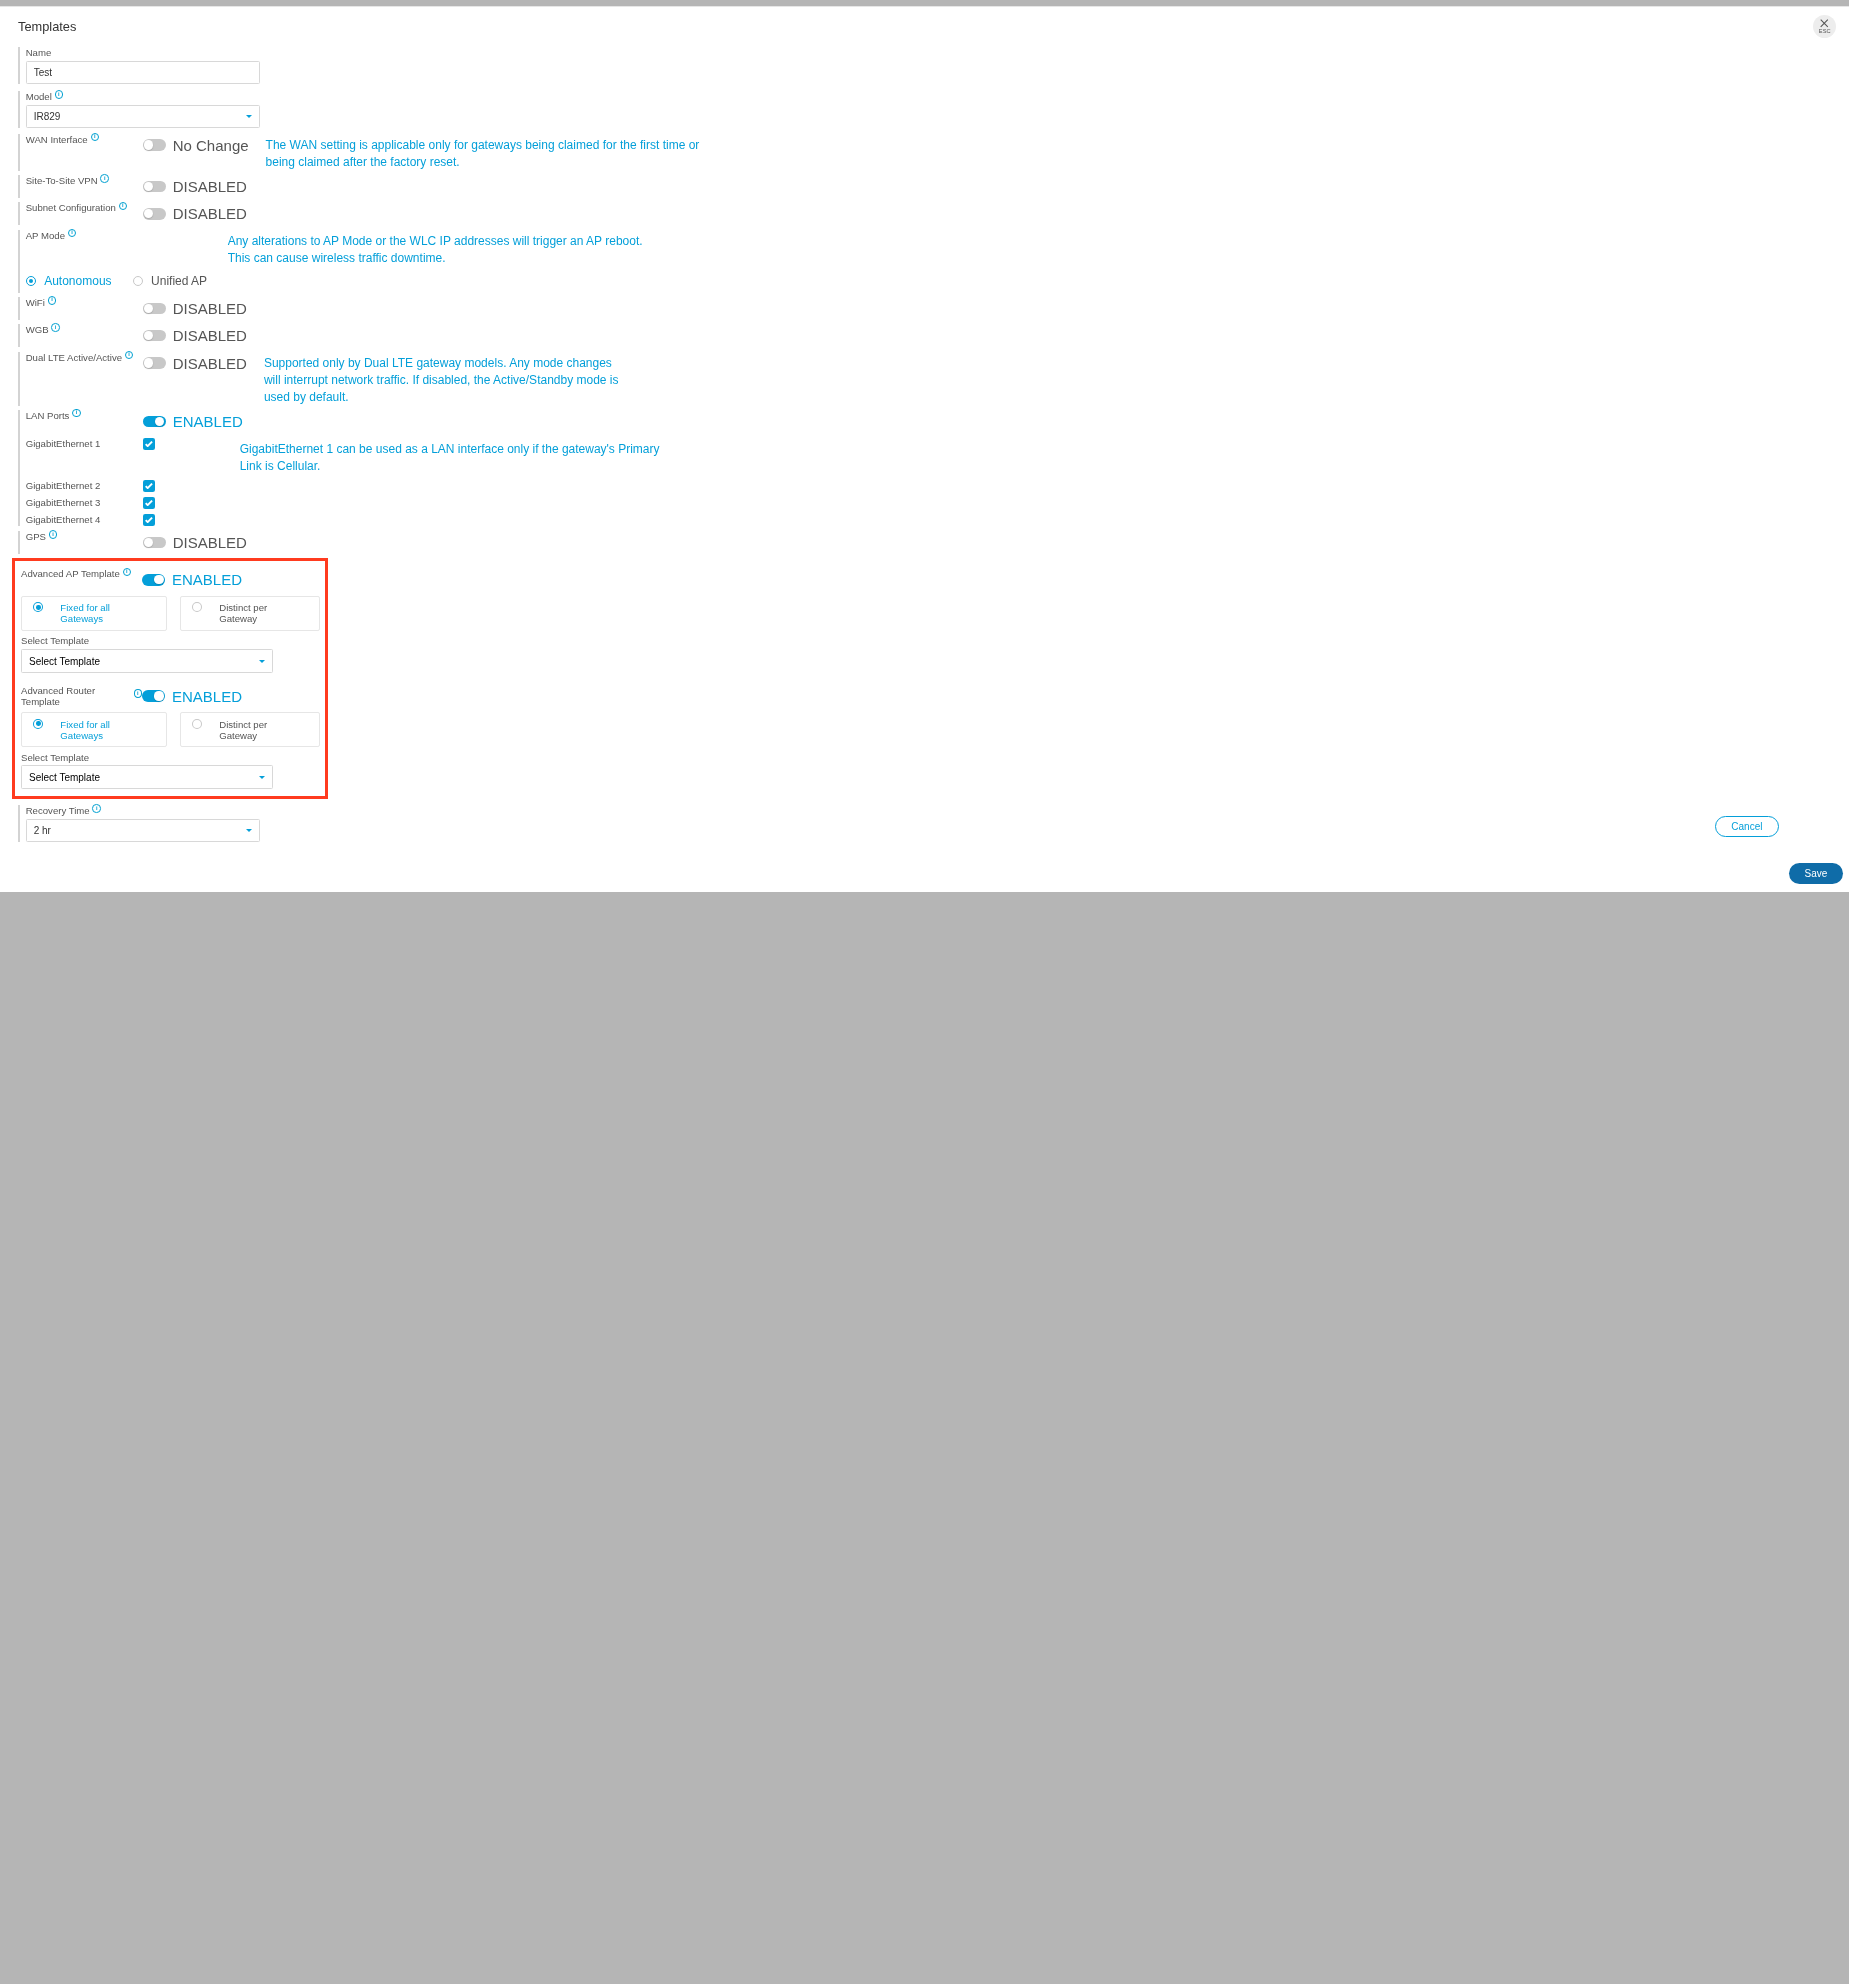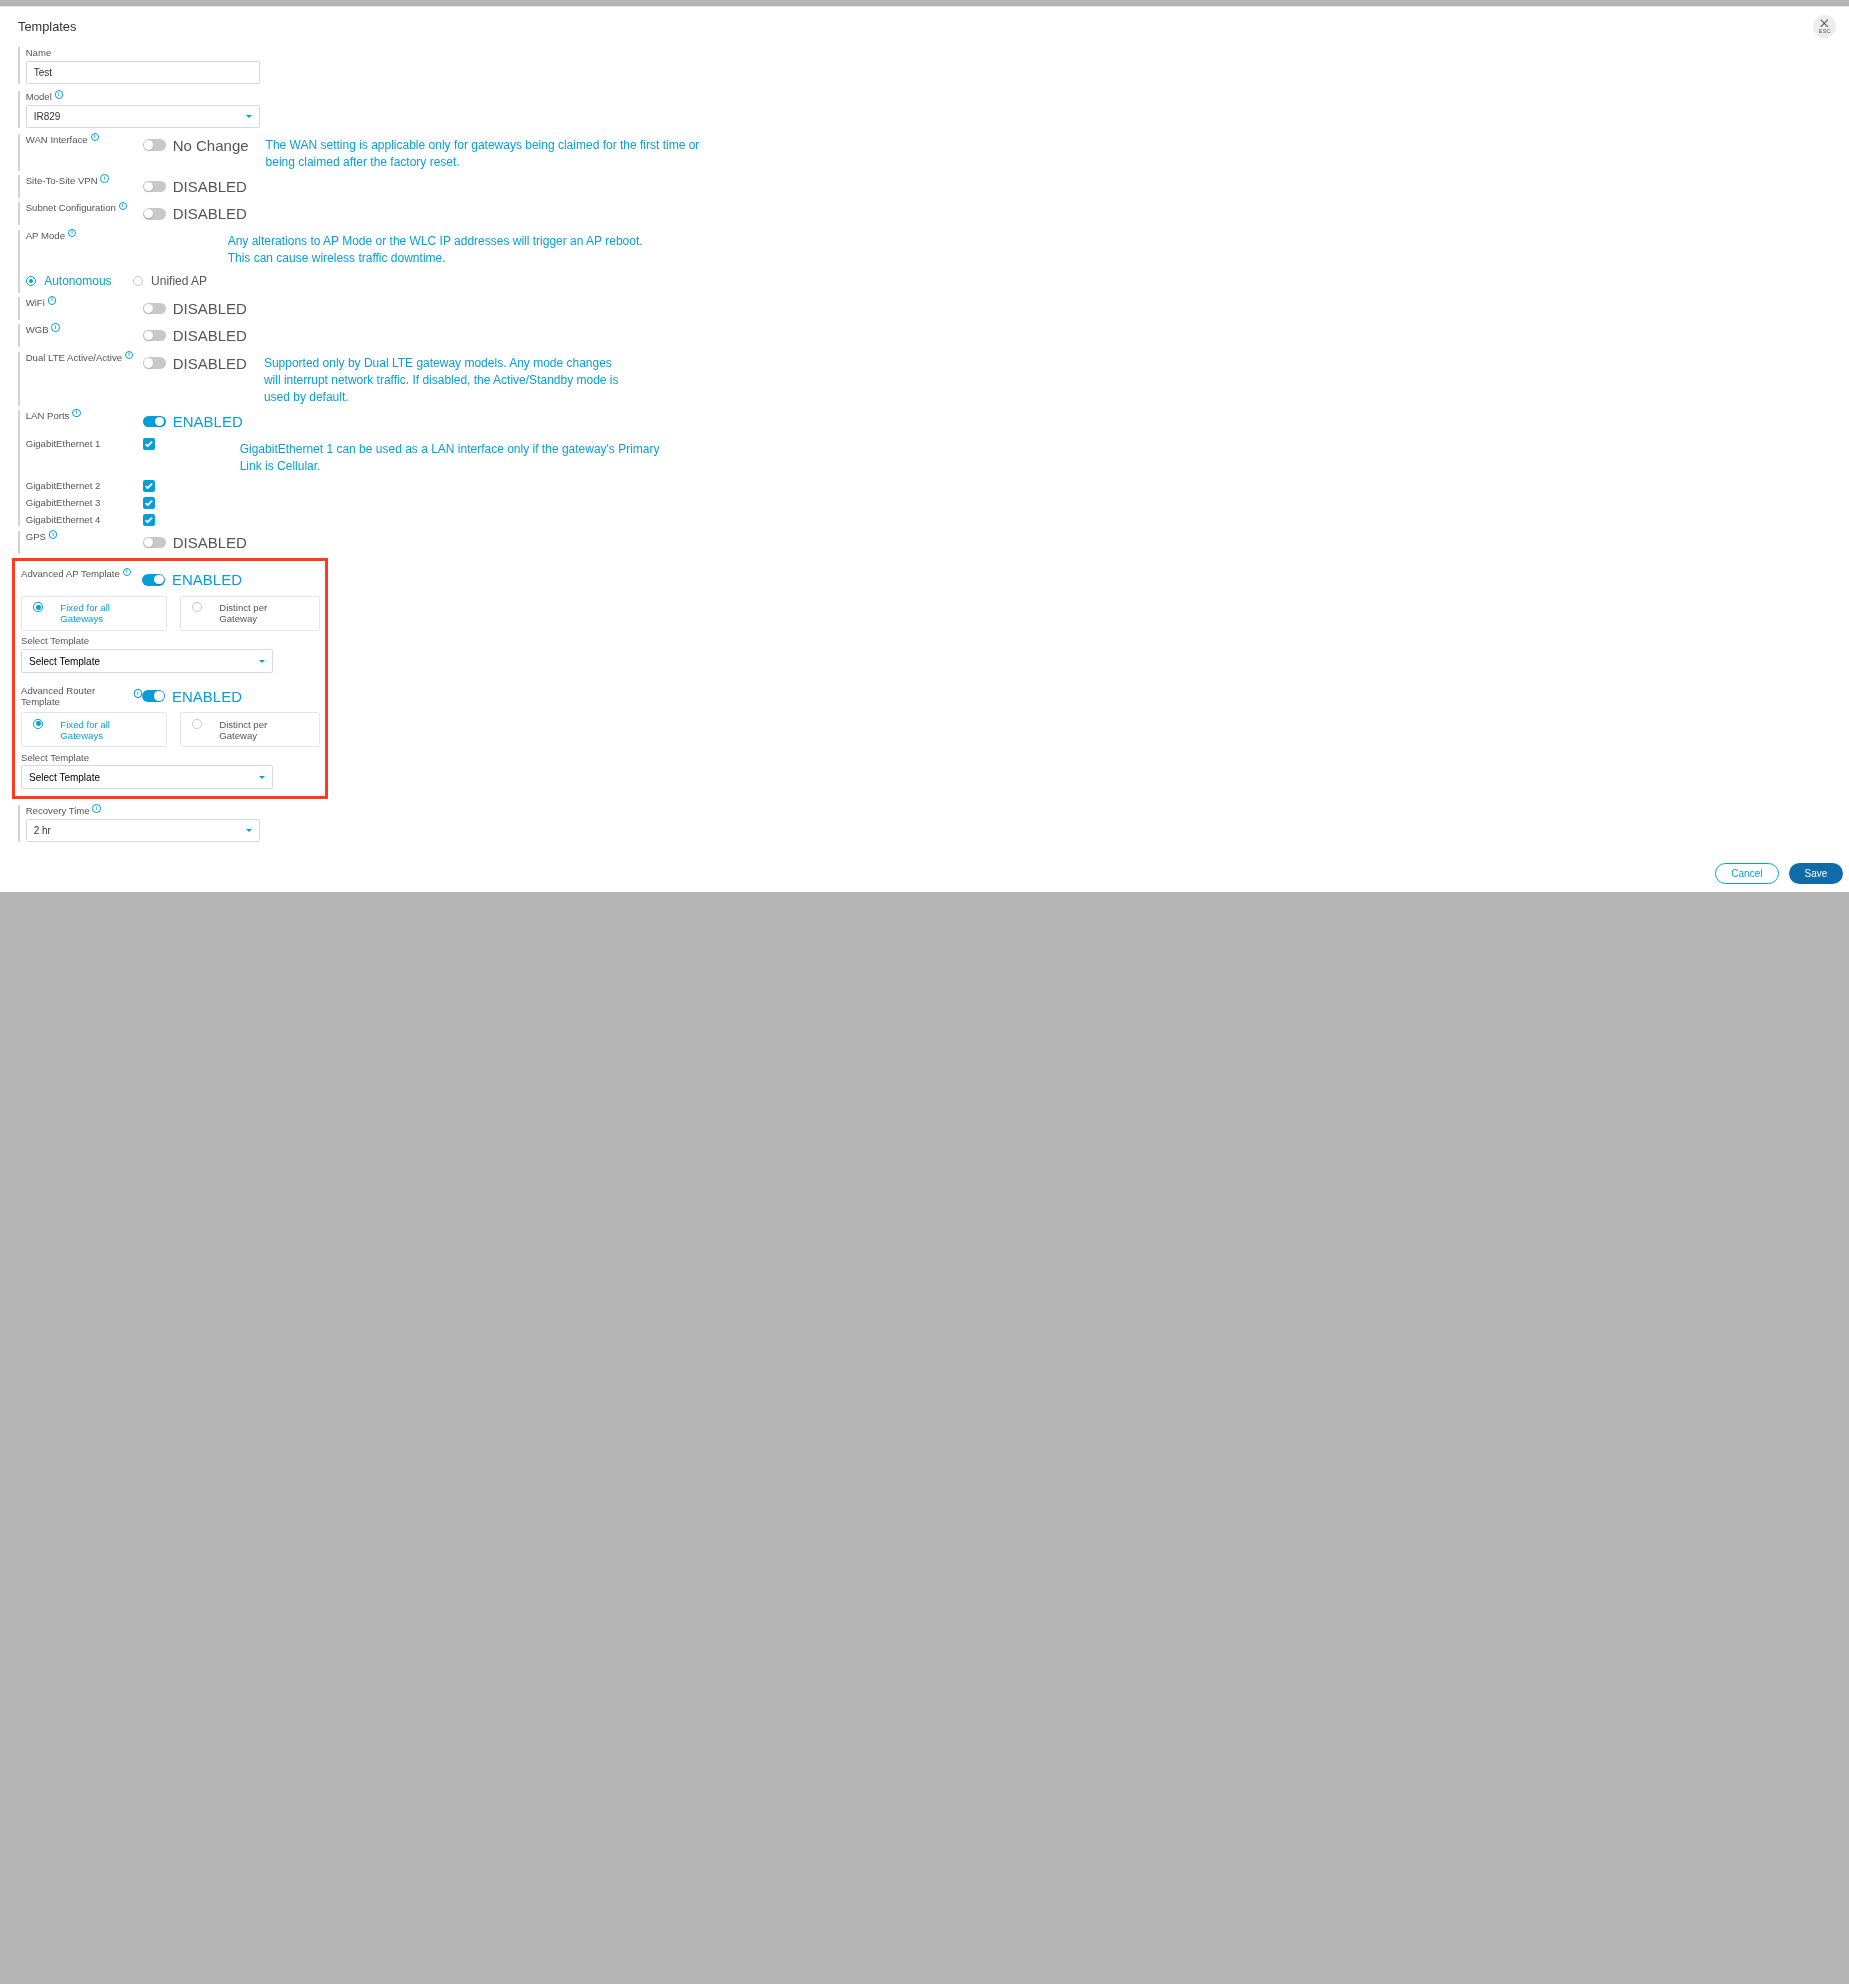--- a/index.html
+++ b/index.html
@@ -117,21 +117,21 @@
   }
 
   .footer {
     position:absolute; bottom:8.5px; right:6px; display:flex; gap:10px;
   }
   .btn {
     height:21px;padding:0 15.6px;border-radius:10.7px;font-size:10px;cursor:pointer;
     display:flex;align-items:center;justify-content:center;
   }
   .btn-cancel { border:0.7px solid #049fd9;color:#049fd9;background:#fff;}
-  .btn-save { background:#0f6ca8;color:#fff;border:none;}
+  .btn-save { background:#0f6ca8;color:#fff;border:none;margin-top:47px;}
 
   .ge-list .inner-row { margin:5px 0;}
 </style>
 </head>
 <body>
 
 <div class="modal">
 
   <div class="close-btn">
     <svg viewBox="0 0 12 12">

